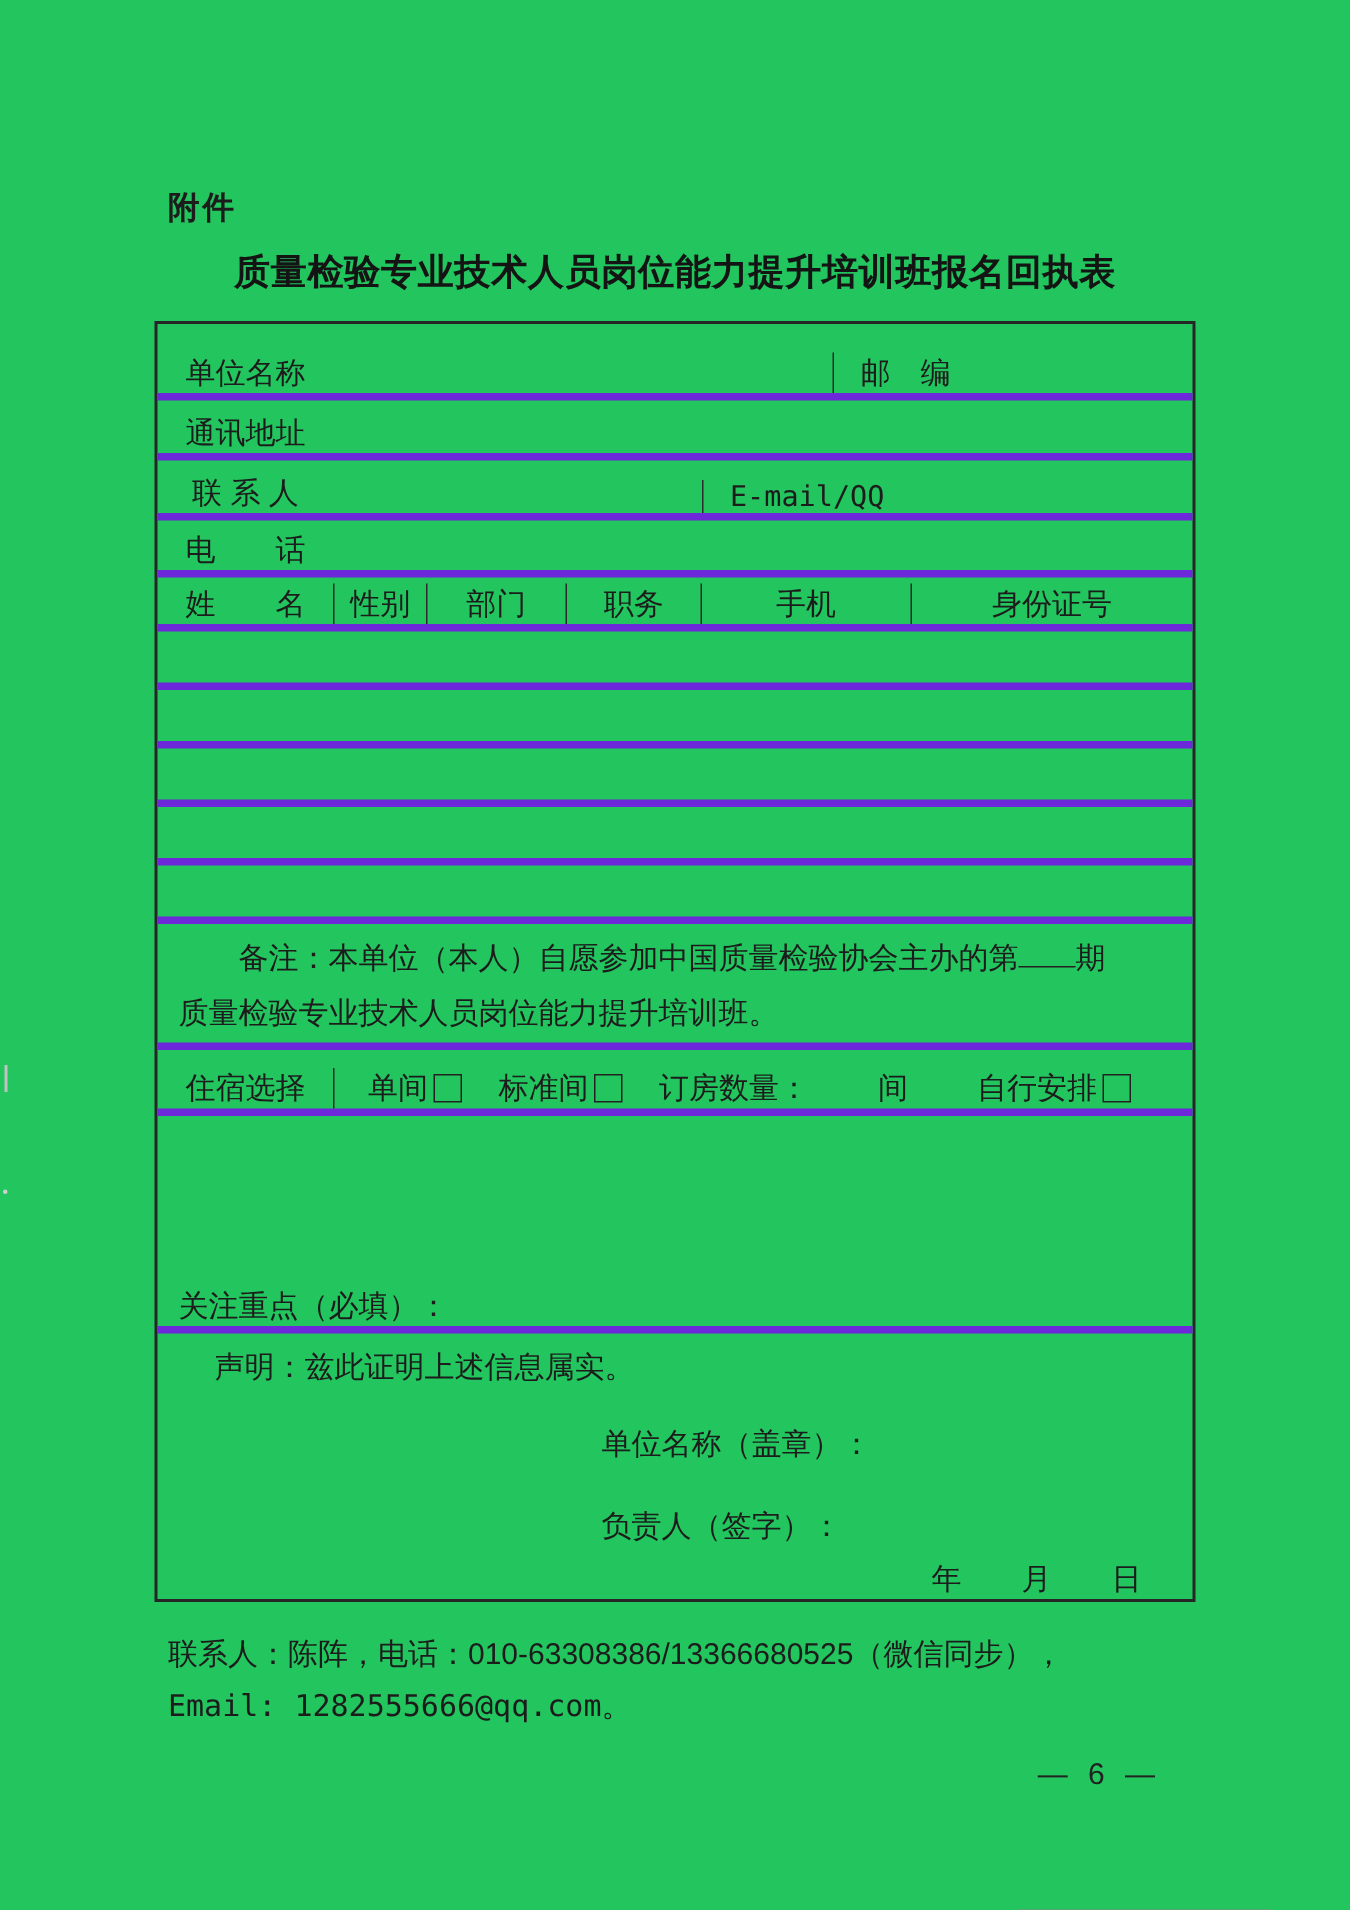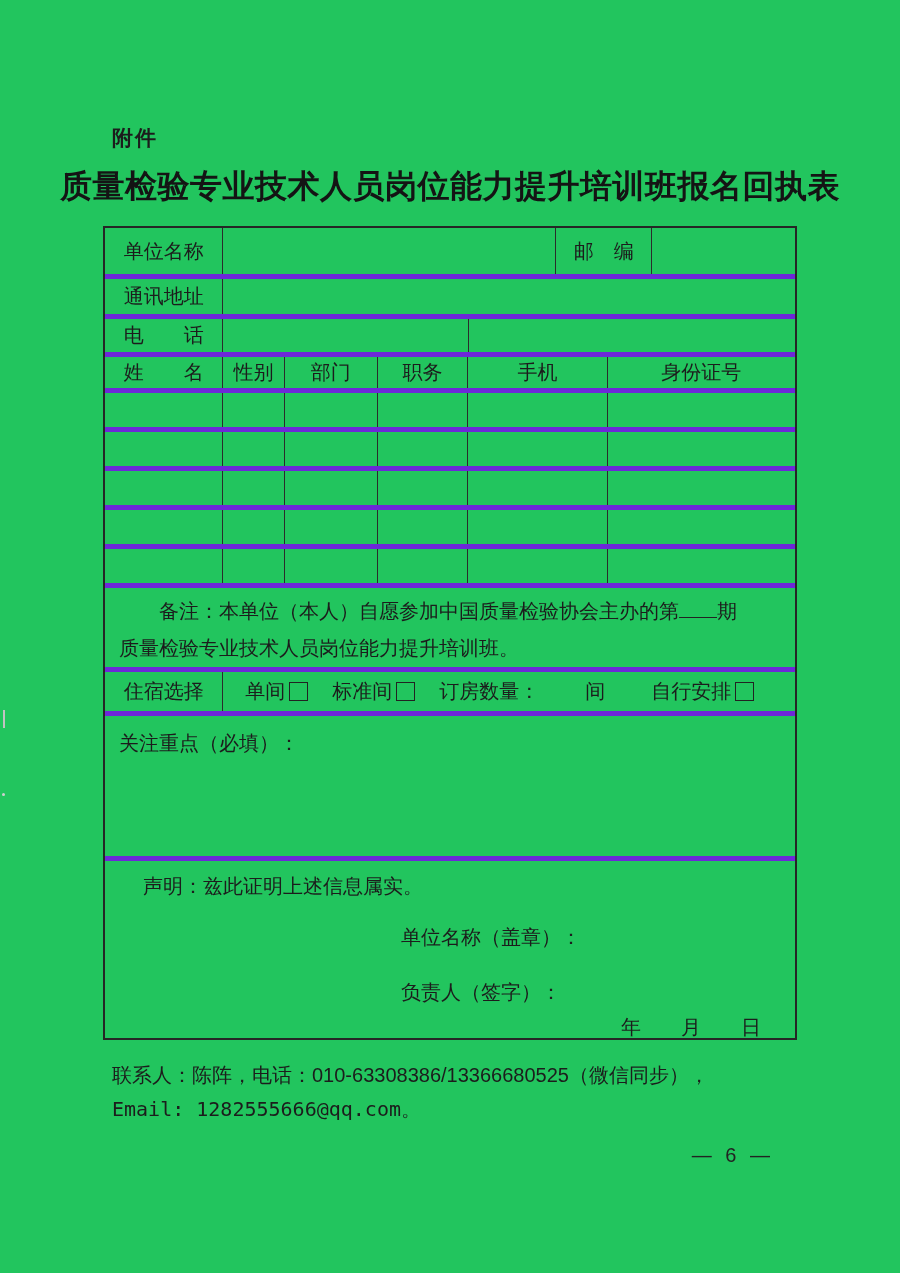--- a/index.html
+++ b/index.html
@@ -16,33 +16,33 @@
   }
   .attachment {
     margin: 124px 0 0 112px;
     font-size: 21px;
     font-weight: 600;
     letter-spacing: 2px;
   }
   .title {
     margin-top: 13px;
     text-align: center;
-    font-size: 32px;
+    font-size: 24px;
     font-weight: 700;
     letter-spacing: 0.5px;
     color: #141414;
     font-family: Liberation Mono, monospace;
   }
   .form-table {
     width: 694px;
     margin: 17px 0 0 103px;
     border: 2px solid #262626;
     font-size: 20px;
   }
-  .ft-row { display: flex; }
+  .ft-row { display: flex; align-items: flex-end; }
   .ft-row + .ft-row { border-top: 5px solid #6d28d9; }
   .cell { border-left: 1px solid #2b2b2b; min-width: 0; }
   .cell:first-child { border-left: none; }
   .lbl { display: flex; align-items: center; justify-content: center; white-space: pre; }
   .mono { font-family: "DejaVu Sans Mono", monospace; font-size: 19px; }
 
   
   .w-label { width: 17%; }
   .w-u1 { width: 48.2%; }
   .w-u2 { width: 14%; }
@@ -125,20 +125,26 @@
       <div class="cell w-u1"></div>
       <div class="cell lbl w-u2">邮　编</div>
       <div class="cell w-flex"></div>
     </div>
 
     <div class="ft-row r-addr">
       <div class="cell lbl w-label">通讯地址</div>
       <div class="cell w-flex"></div>
     </div>
 
+    <div class="ft-row r-contact">
+      <div class="cell lbl w-label">联 系 人</div>
+      <div class="cell w-c1"></div>
+      <div class="cell lbl w-c2 mono">E-mail/QQ</div>
+      <div class="cell w-flex"></div>
+    </div>
 
     <div class="ft-row r-phone">
       <div class="cell lbl w-label">电　　话</div>
       <div class="cell w-c1"></div>
       <div class="cell w-flex"></div>
     </div>
 
     <div class="ft-row r-shead">
       <div class="cell lbl s1">姓　　名</div>
       <div class="cell lbl s2">性别</div>

